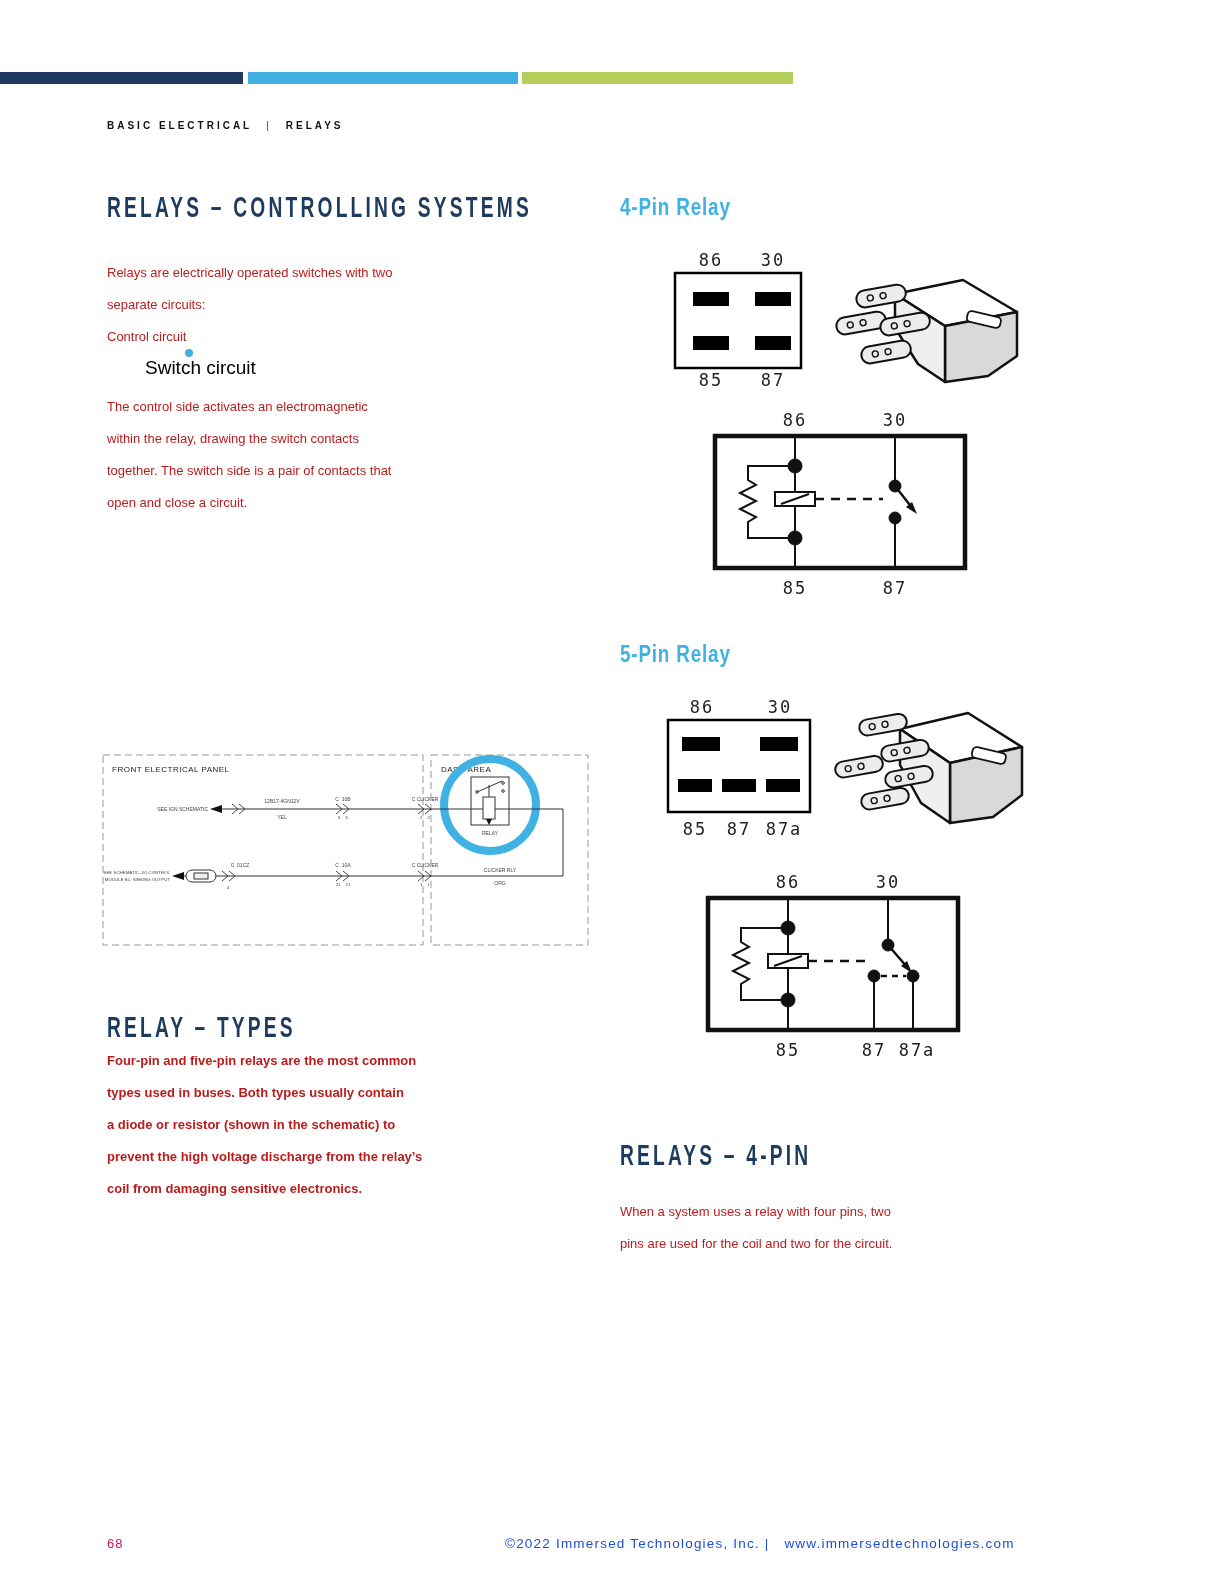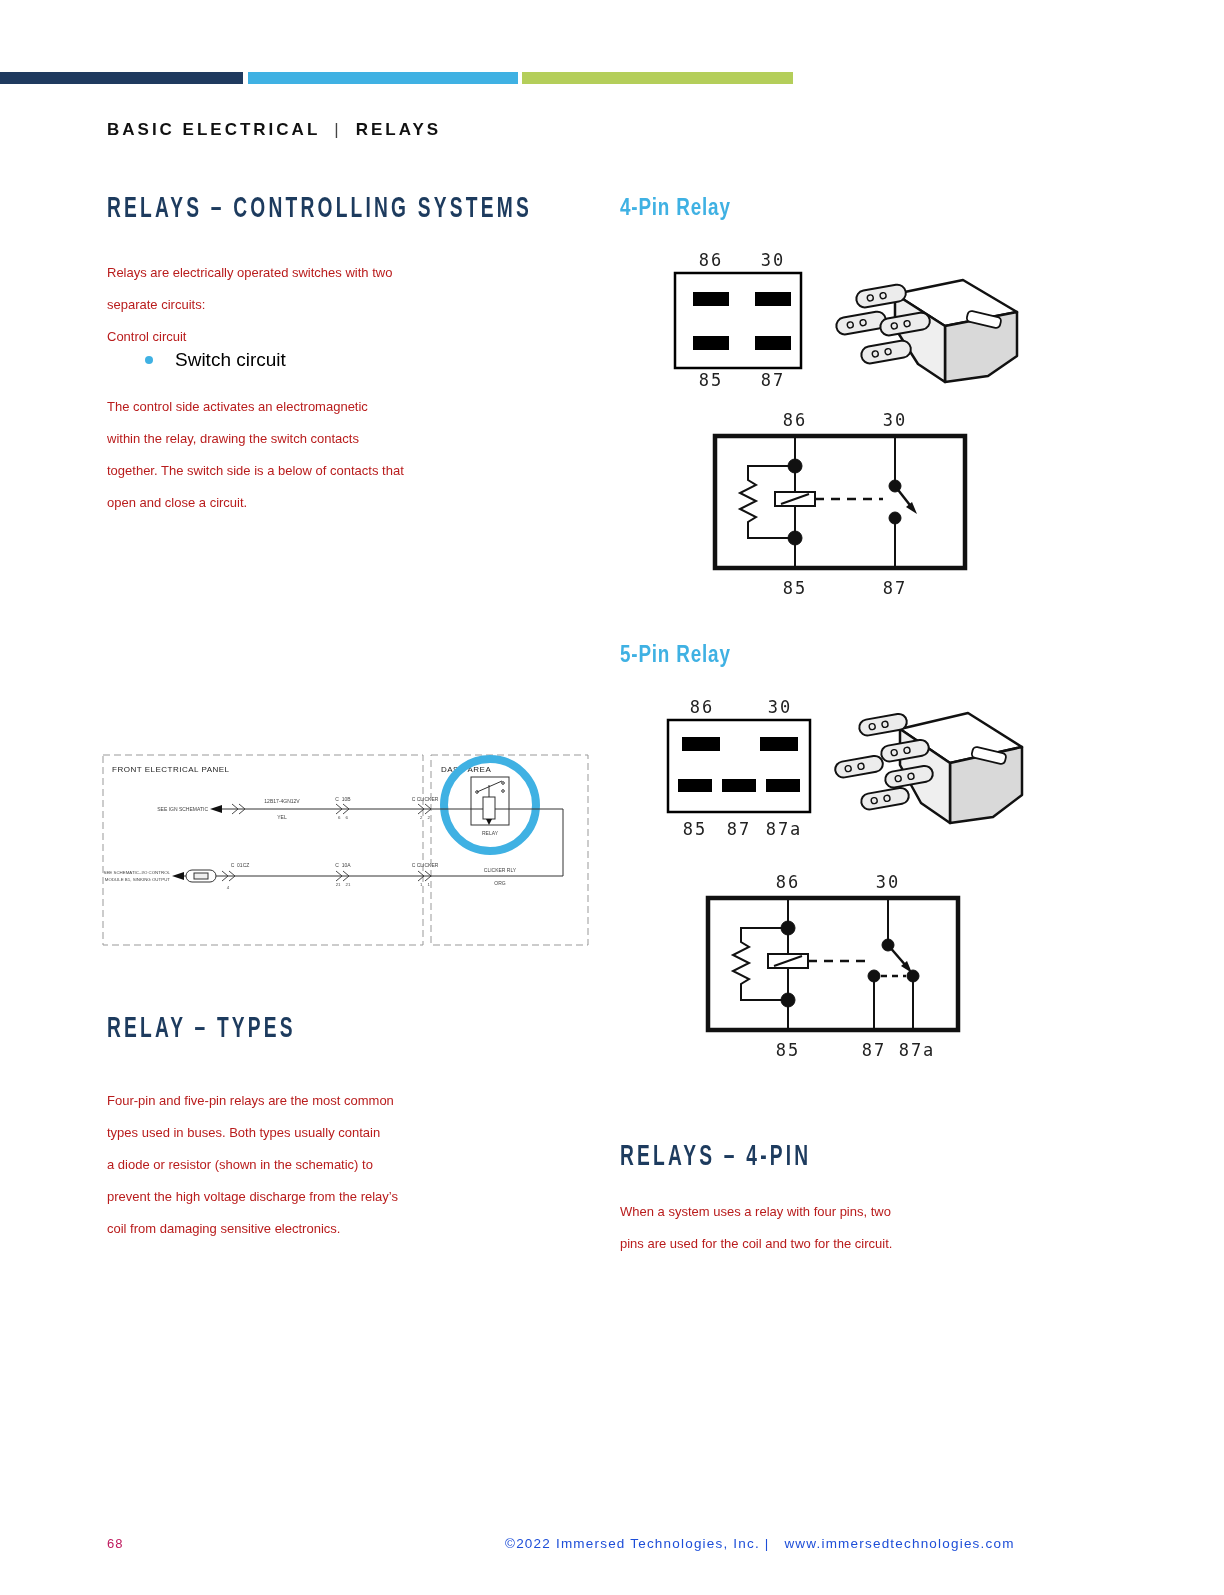--- a/index.html
+++ b/index.html
@@ -1,19 +1,19 @@
 <!DOCTYPE html>
 <html><head>
 <meta charset="utf-8">
 <style>
   html,body{margin:0;padding:0;background:#fff;}
   .page{position:relative;width:1224px;height:1595px;background:#ffffff;
         font-family:"Liberation Sans",sans-serif;color:#000;overflow:hidden;}
   .bar{position:absolute;top:72px;height:12px;}
-  .breadcrumb{position:absolute;top:120px;left:107px;font-size:17px;font-weight:bold;
+  .breadcrumb{position:absolute;top:120px;left:107px;font-size:10px;font-weight:bold;
         letter-spacing:3px;color:#111;}
   .breadcrumb .sep{color:#444;font-weight:normal;margin:0 14px;}
   .h-display{position:absolute;font-weight:bold;color:#1d3b5e;font-size:30px;line-height:1;
         letter-spacing:5px;transform:scaleX(0.64);transform-origin:left top;white-space:nowrap;}
   .h-blue{position:absolute;font-weight:bold;color:#3fb1e3;font-size:23px;line-height:1;
         letter-spacing:1px;transform:scaleX(0.82);transform-origin:left top;white-space:nowrap;}
   .body-text{position:absolute;font-size:13px;line-height:32px;color:#b91c1c;
         white-space:pre-line;width:500px;}
   .bullet-row{position:absolute;display:flex;align-items:center;}
   .bullet-dot{width:8px;height:8px;border-radius:50%;background:#3fb1e3;margin-right:22px;}
@@ -39,28 +39,28 @@
   <div class="breadcrumb">
     <span>BASIC ELECTRICAL</span><span class="sep">|</span><span>RELAYS</span>
   </div>
 
   <div class="h-display" style="left:107px;top:192px;">RELAYS – CONTROLLING SYSTEMS</div>
 
   <div class="body-text" style="left:107px;top:257px;">Relays are electrically operated switches with two
 separate circuits:
 Control circuit</div>
 
-  <div class="bullet-row" style="left:145px;top:349px;">
+  <div class="bullet-row" style="left:145px;top:349px;flex-direction:column;">
     <span class="bullet-dot"></span>
     <span class="bullet-text">Switch circuit</span>
   </div>
 
   <div class="body-text" style="left:107px;top:391px;">The control side activates an electromagnetic
 within the relay, drawing the switch contacts
-together. The switch side is a below of contacts that
+together. The switch side is a pair of contacts that
 open and close a circuit.</div>
 
 
 
   <svg style="left:100px;top:745px;" width="490" height="205" viewBox="0 0 490 205">
     <g>
       <rect x="3" y="10" width="320" height="190" fill="none" stroke="#999" stroke-width="1" stroke-dasharray="7 4"></rect>
       <rect x="331" y="10" width="157" height="190" fill="none" stroke="#999" stroke-width="1" stroke-dasharray="7 4"></rect>
     </g>
     <text class="paneltext" x="12" y="27">FRONT ELECTRICAL PANEL</text>
@@ -116,21 +116,21 @@
     <text class="tinytext2" x="128" y="144" text-anchor="middle">4</text>
     <text class="tinytext" x="243" y="122" text-anchor="middle" style="white-space:pre">C  10A</text>
     <text class="tinytext2" x="243" y="141" text-anchor="middle" style="white-space:pre">21    21</text>
     <text class="tinytext" x="325" y="122" text-anchor="middle">C CLICKER</text>
     <text class="tinytext2" x="325" y="141" text-anchor="middle" style="white-space:pre">1    1</text>
     <text class="tinytext" x="400" y="127" text-anchor="middle">CLICKER RLY</text>
     <text class="tinytext" x="400" y="140" text-anchor="middle">ORG</text>
   </svg>
 
   <div class="h-display" style="left:107px;top:1012px;">RELAY – TYPES</div>
-  <div class="body-text" style="left:107px;top:1085px;">Four-pin and five-pin relays are the most common
+  <div class="body-text" style="left:107px;top:1045px;font-weight:bold;">Four-pin and five-pin relays are the most common
 types used in buses. Both types usually contain
 a diode or resistor (shown in the schematic) to
 prevent the high voltage discharge from the relay’s
 coil from damaging sensitive electronics.</div>
 
   <div class="h-blue" style="left:620px;top:196px;">4-Pin Relay</div>
 
   <svg style="left:663px;top:250px;" width="150" height="138" viewBox="0 0 150 138">
     <text class="pinlabel" x="48" y="16" text-anchor="middle">86</text>
     <text class="pinlabel" x="110" y="16" text-anchor="middle">30</text>

